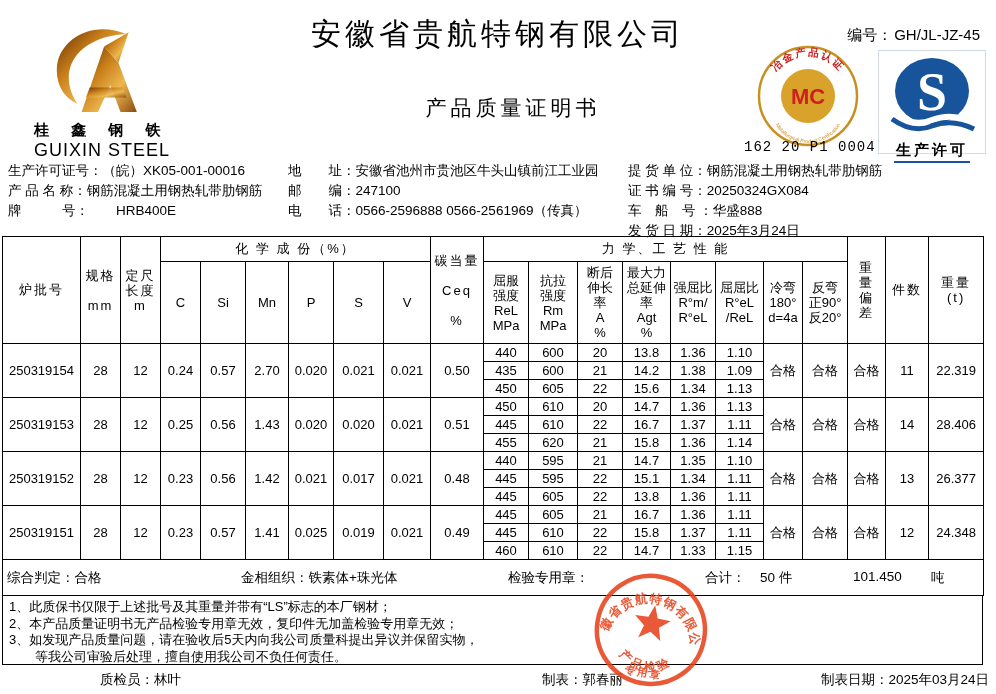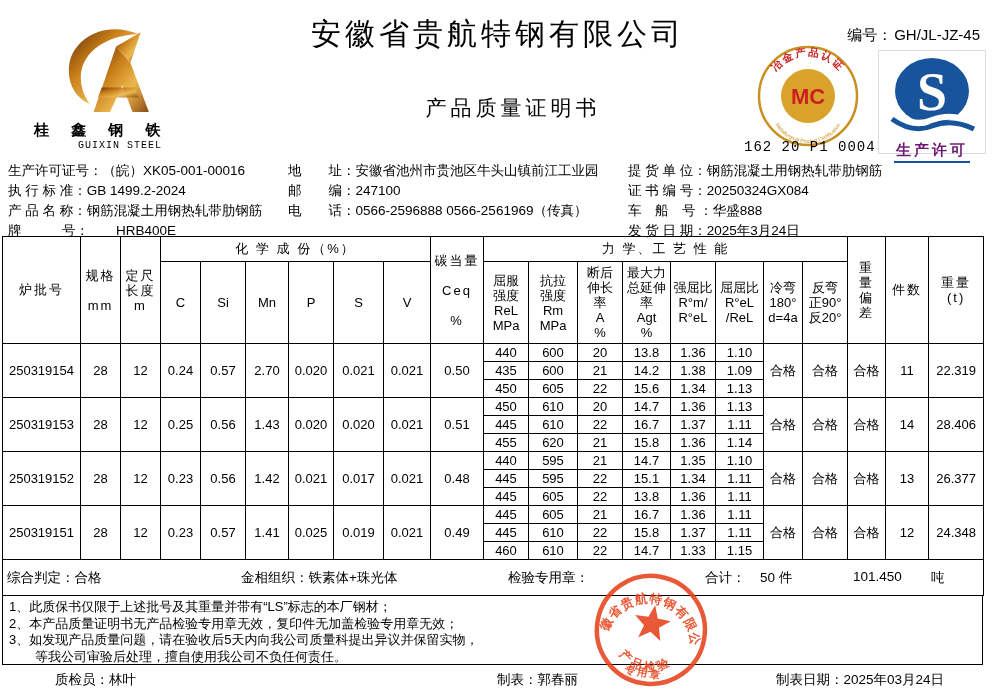--- a/index.html
+++ b/index.html
@@ -17,28 +17,28 @@
     font-size:30px; letter-spacing:4px; white-space:nowrap;
   }
   .doc-title {
     left:0; right:0; top:94px; text-align:center;
     font-family:"Liberation Serif","DejaVu Serif",serif;
     font-size:21px; letter-spacing:4px;padding-left:30px;
   }
   .doc-no { top:26px; right:12px; font-size:15px; white-space:nowrap; }
   .doc-no .v { border-bottom:1px solid #22c55e; padding:0 4px 13px 2px; }
 
-  .logo-block { left:34px; top:24px; width:128px; text-align:right; }
+  .logo-block { left:34px; top:24px; width:128px; text-align:center; }
   .logo-cn { font-size:15px; font-weight:bold; letter-spacing:9px; margin-top:1px; white-space:nowrap; }
-  .logo-en { font-size:10px; font-family:Liberation Mono, monospace; letter-spacing:1px; white-space:nowrap; }
+  .logo-en { font-size:18px; font-family:Liberation Sans, sans-serif; letter-spacing:1px; white-space:nowrap; }
 
   .mc-badge { left:757px; top:45px; }
   .mc-no { left:744px; top:139px; font-size:14px; letter-spacing:1px; font-family:"Liberation Mono","DejaVu Sans Mono",monospace; white-space:nowrap; }
   .qs-badge { left:878px; top:50px; width:108px; height:104px; border:1px solid #d4dde4; background:#fff; text-align:center; padding-top:2px; }
-  .qs-caption { font-size:15px; font-weight:bold; color:#701a75; letter-spacing:3px; border-bottom:2px solid #17549c; display:inline-block; padding:0 2px 1px 2px; margin-top:-4px; }
+  .qs-caption { font-size:15px; font-weight:bold; color:#000000; letter-spacing:3px; border-bottom:2px solid #17549c; display:inline-block; padding:0 2px 1px 2px; margin-top:-4px; }
 
   
   .info-col { top:161px; font-size:13.5px; line-height:20px; white-space:nowrap; }
   .info-c1 { left:8px; }
   .info-c2 { left:288px; }
   .info-c3 { left:628px; }
 
   
   table.cert { border-collapse:collapse; table-layout:fixed; width:981px; }
   table.cert th, table.cert td {
@@ -57,21 +57,21 @@
   
   .remarks {
     left:2px; top:596px; width:981px; height:69px;
     border:1px solid #000; border-top:none;
     display:flex; font-size:13px; line-height:16.5px; padding:3px 0 0 6px;
   }
   .remarks .lbl { width:46px; flex:none; }
   .remarks .lines { white-space:nowrap; }
 
   
-  .footer-item { top:671px; font-size:13.5px; white-space:nowrap; }
+  .footer-item { top:671px; font-size:13.5px; white-space:nowrap;margin-left:45px; }
 
   
   .stamp { left:592px; top:572px; opacity:.88; transform:rotate(10deg); }
 </style>
 </head>
 <body>
 
 <div class="page">
 
   <div class="abs logo-block">
@@ -124,21 +124,20 @@
       <ellipse cx="52" cy="38" rx="37" ry="33" fill="#17549c"></ellipse>
       <text x="52" y="57" text-anchor="middle" font-size="54" font-weight="bold" fill="#ffffff" font-family="Liberation Serif, serif">S</text>
       <path d="M 12,60 Q 33,75 52,67 Q 72,59 94,70" stroke="#ffffff" stroke-width="6" fill="none"></path>
       <path d="M 12,66 Q 33,81 52,73 Q 72,65 94,76" stroke="#17549c" stroke-width="5" fill="none"></path>
     </svg>
     <div class="qs-caption">生产许可</div>
   </div>
 
   <div class="abs info-col info-c1">
     <div><span>生产许可证号：</span><span>（皖）XK05-001-00016</span></div>
-    <div><span>执 行 标 准：</span><span>GB 1499.2-2024</span></div>
     <div><span>产 品 名 称：</span><span>钢筋混凝土用钢热轧带肋钢筋</span></div>
     <div><span>牌　　　号：</span><span>　　HRB400E</span></div>
   </div>
   <div class="abs info-col info-c2">
     <div><span>地　　址：</span><span>安徽省池州市贵池区牛头山镇前江工业园</span></div>
     <div><span>邮　　编：</span><span>247100</span></div>
     <div><span>电　　话：</span><span>0566-2596888  0566-2561969（传真）</span></div>
   </div>
   <div class="abs info-col info-c3">
     <div><span>提 货 单 位：</span><span>钢筋混凝土用钢热轧带肋钢筋</span></div>

